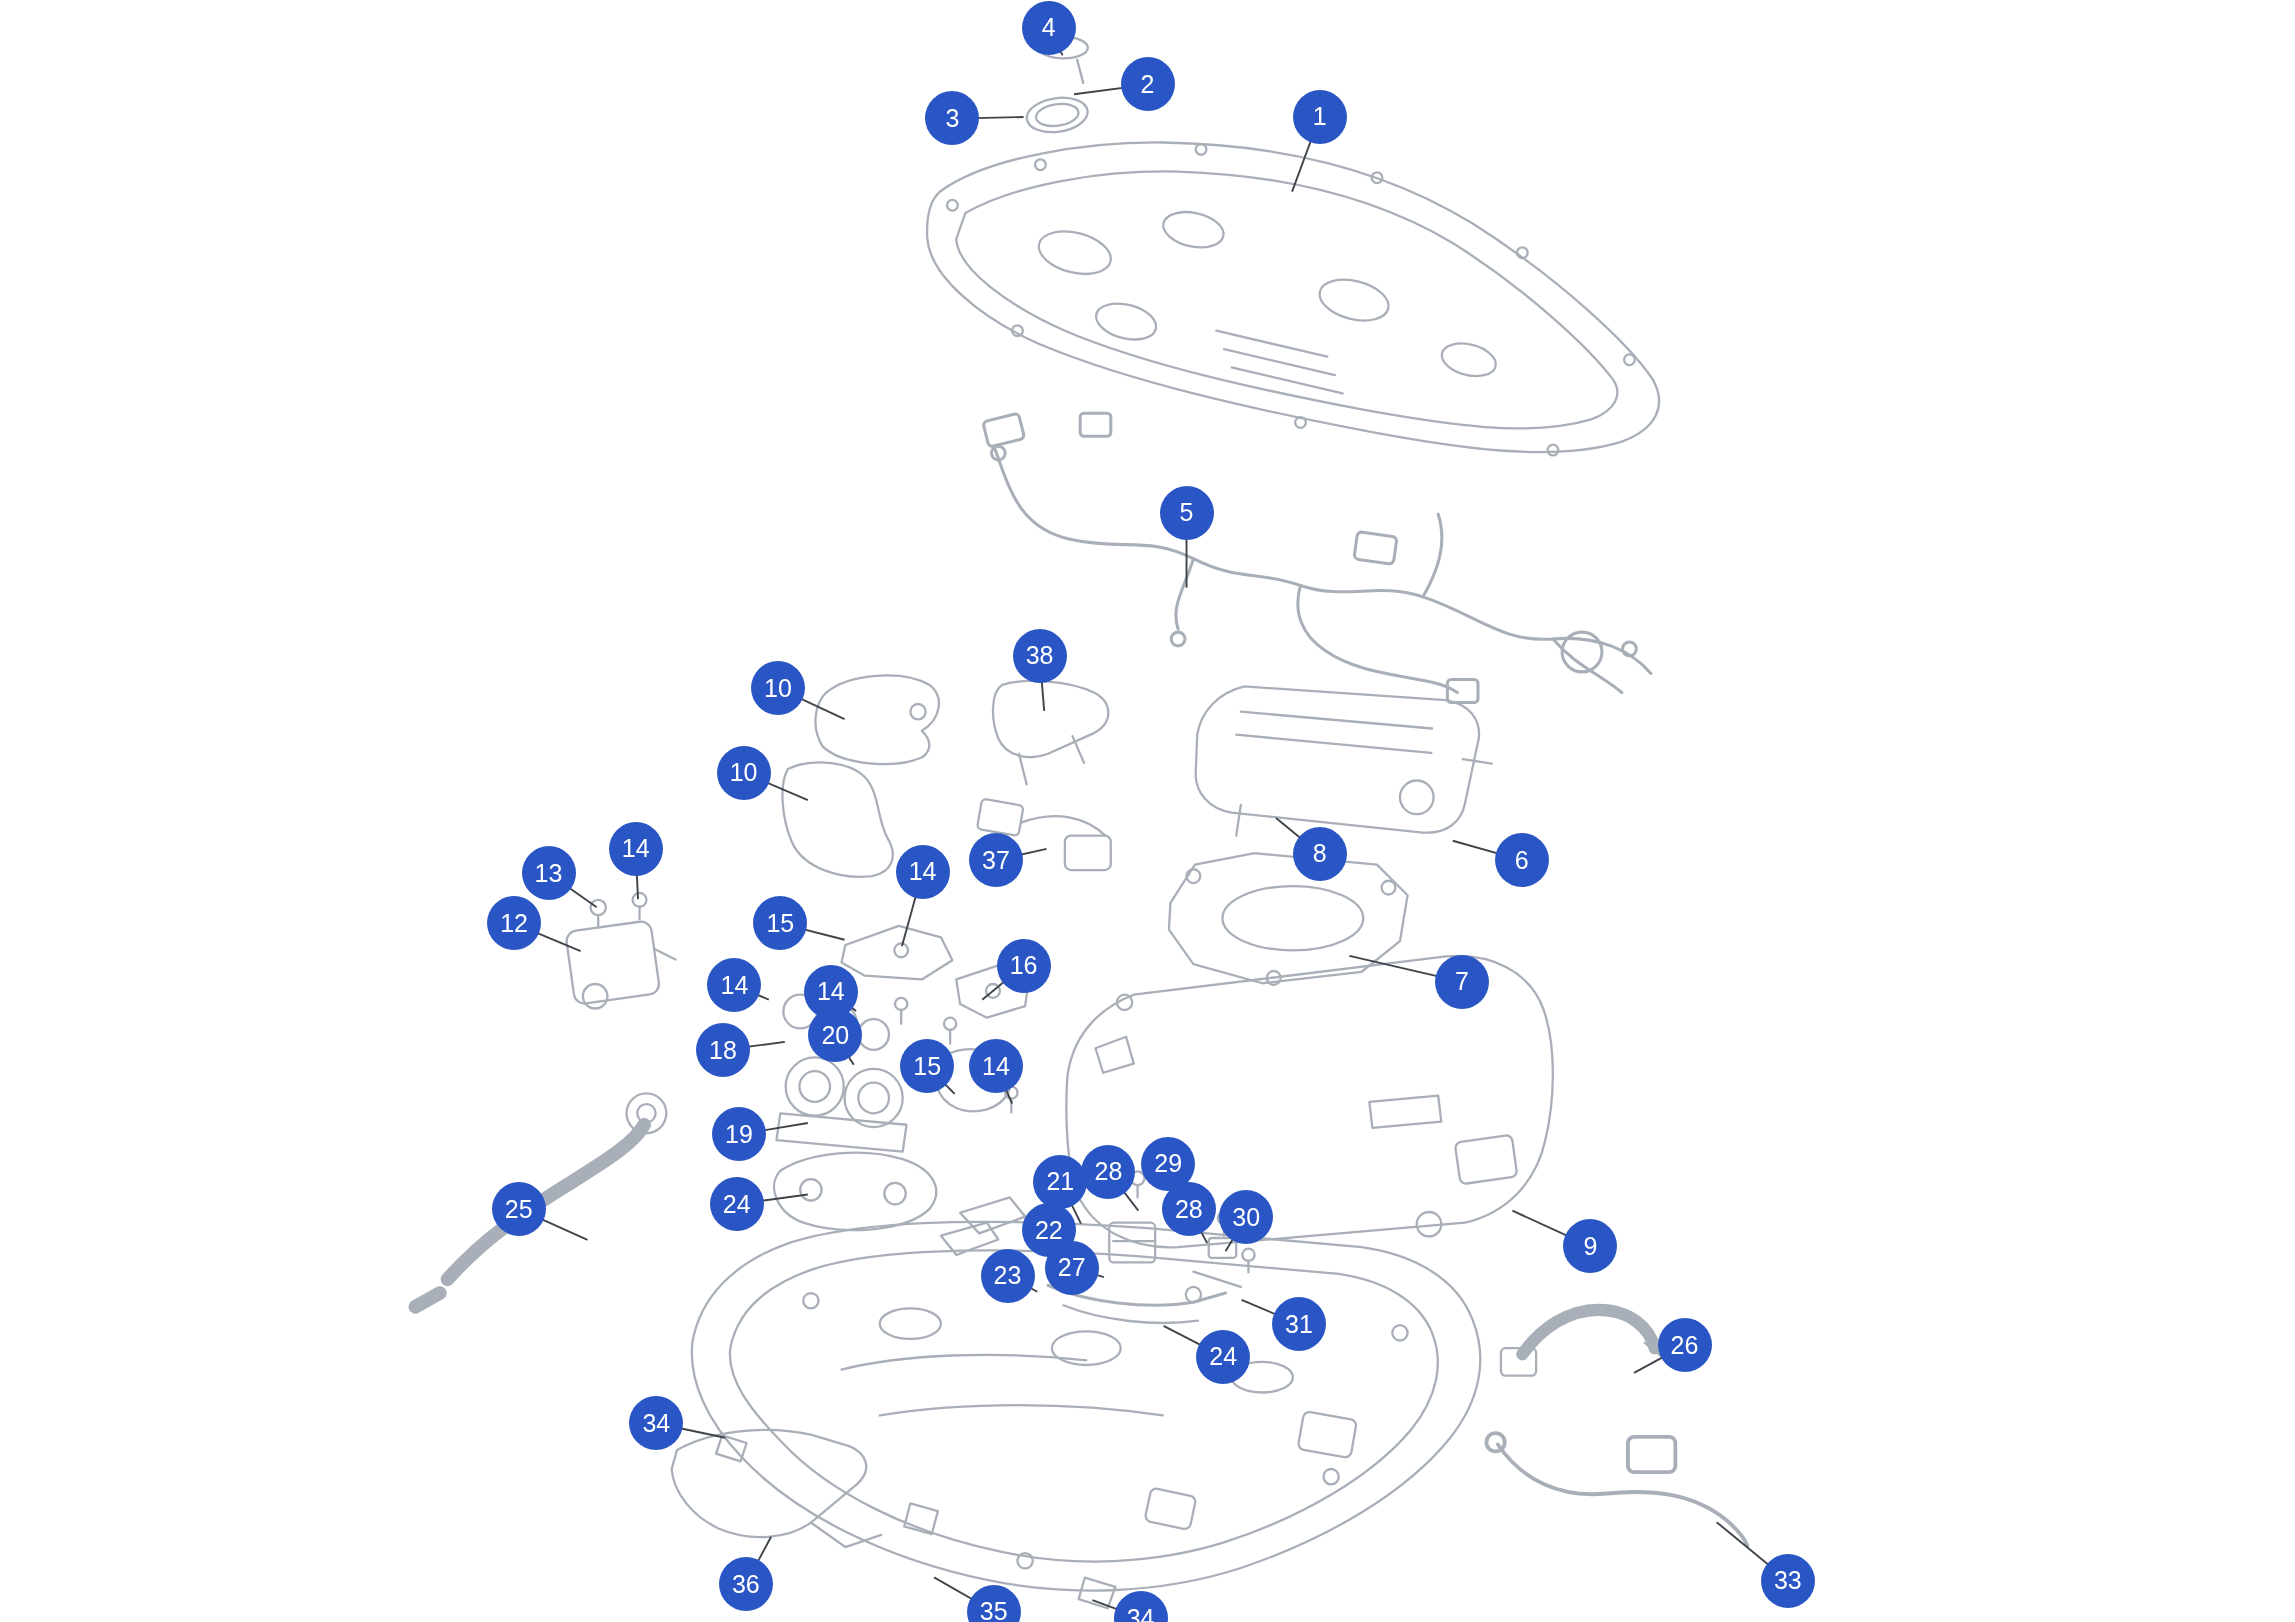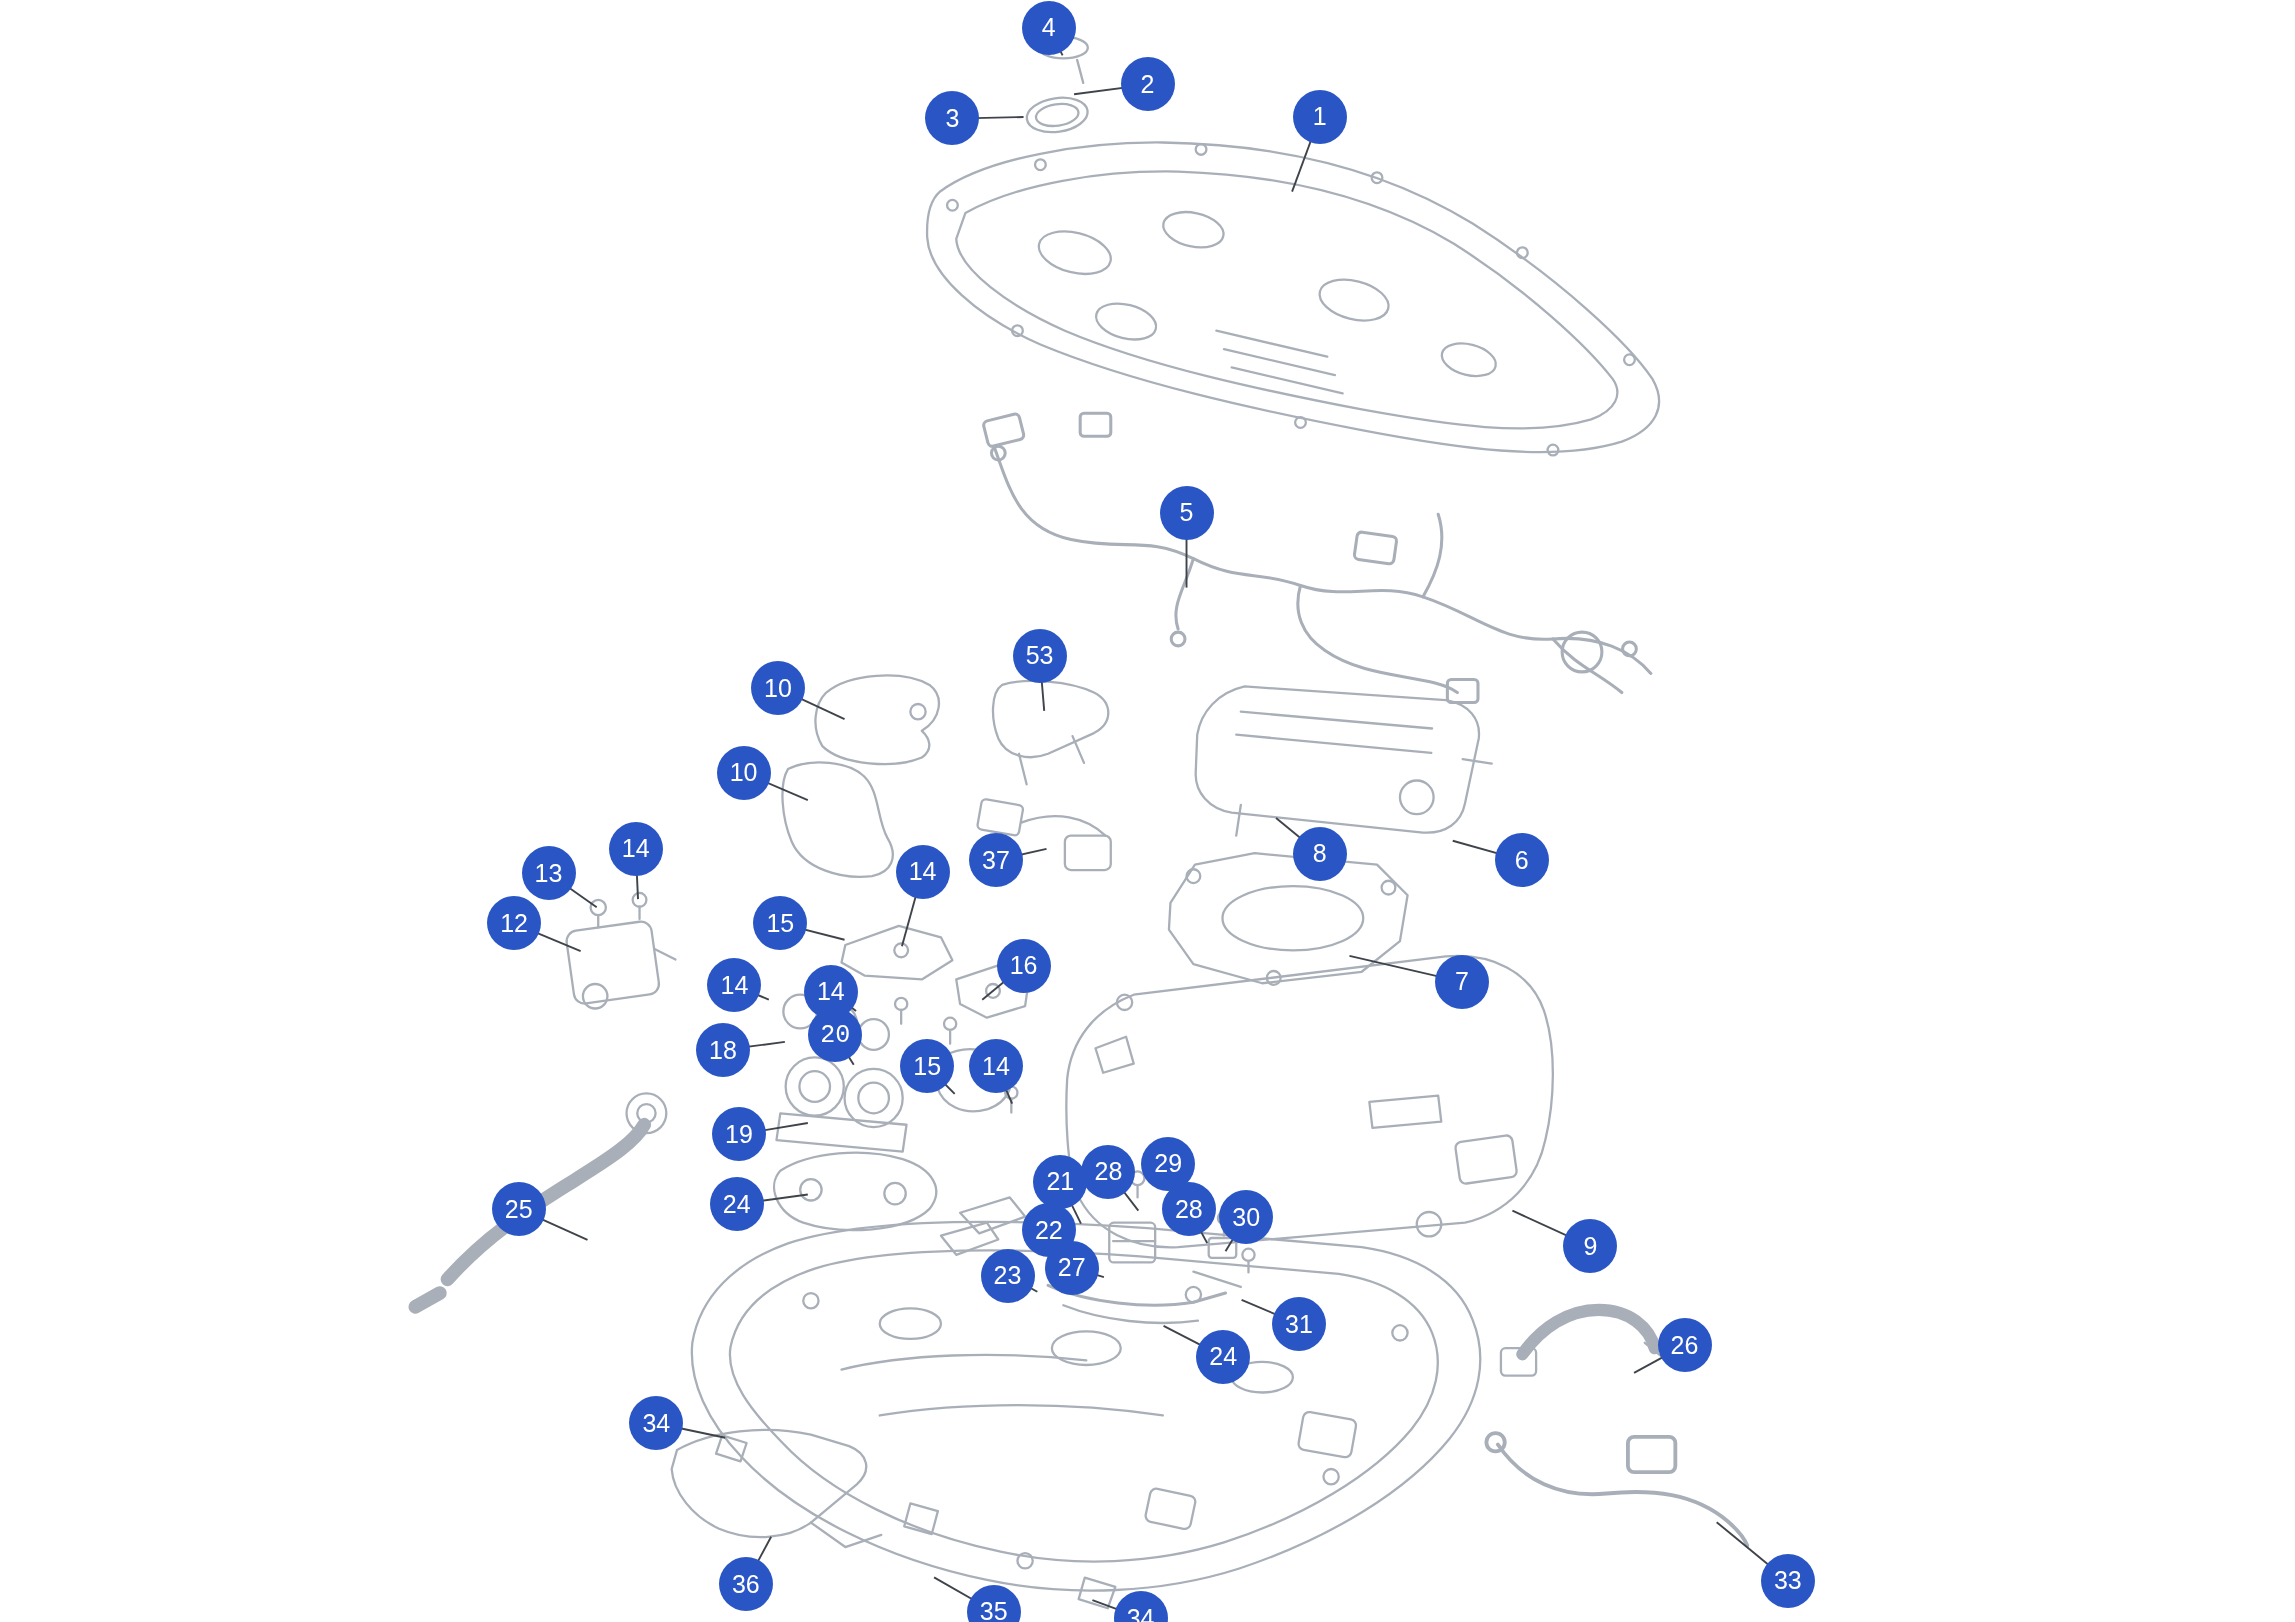--- a/index.html
+++ b/index.html
@@ -301,37 +301,37 @@
         <line x1="1491.0" y1="2114.6" x2="1428.0" y2="2091.3" class="leader"></line>
         <line x1="2337.0" y1="2065.9" x2="2244.0" y2="1989.5" class="leader"></line>
       </g>
   </svg>
 
 <div class="badge" style="left: 45.7%; top: 1.7%;">4</div>
     <div class="badge" style="left: 50%; top: 5.2%;">2</div>
     <div class="badge" style="left: 41.5%; top: 7.3%;">3</div>
     <div class="badge" style="left: 57.5%; top: 7.2%;">1</div>
     <div class="badge" style="left: 51.7%; top: 31.6%;">5</div>
-    <div class="badge" style="left: 45.3%; top: 40.4%;">53</div>
+    <div class="badge" style="left: 45.3%; top: 40.4%;">38</div>
     <div class="badge" style="left: 33.9%; top: 42.4%;">10</div>
     <div class="badge" style="left: 32.4%; top: 47.6%;">10</div>
     <div class="badge" style="left: 43.4%; top: 53%; text-align: center;">37</div>
     <div class="badge" style="left: 57.5%; top: 52.6%;">8</div>
     <div class="badge" style="left: 66.3%; top: 53%;">6</div>
     <div class="badge" style="left: 23.9%; top: 53.8%;">13</div>
     <div class="badge" style="left: 27.7%; top: 52.3%;">14</div>
     <div class="badge" style="left: 22.4%; top: 56.9%;">12</div>
     <div class="badge" style="left: 40.2%; top: 53.7%;">14</div>
     <div class="badge" style="left: 34%; top: 56.9%;">15</div>
     <div class="badge" style="left: 63.7%; top: 60.5%;">7</div>
     <div class="badge" style="left: 32%; top: 60.7%;">14</div>
     <div class="badge" style="left: 36.2%; top: 61.1%;">14</div>
     <div class="badge" style="left: 44.6%; top: 59.5%;">16</div>
     <div class="badge" style="left: 31.5%; top: 64.7%;">18</div>
-    <div class="badge" style="left: 36.4%; top: 63.8%; font-family: Liberation Mono, monospace;">20</div>
+    <div class="badge" style="left: 36.4%; top: 63.8%;">20</div>
     <div class="badge" style="left: 40.4%; top: 65.7%;">15</div>
     <div class="badge" style="left: 43.4%; top: 65.7%;">14</div>
     <div class="badge" style="left: 32.2%; top: 69.9%;">19</div>
     <div class="badge" style="left: 22.6%; top: 74.5%; text-align: right;">25</div>
     <div class="badge" style="left: 32.1%; top: 74.2%;">24</div>
     <div class="badge" style="left: 46.2%; top: 72.8%;">21</div>
     <div class="badge" style="left: 48.3%; top: 72.2%;">28</div>
     <div class="badge" style="left: 50.9%; top: 71.7%;">29</div>
     <div class="badge" style="left: 51.8%; top: 74.5%;">28</div>
     <div class="badge" style="left: 54.3%; top: 75%;">30</div>

